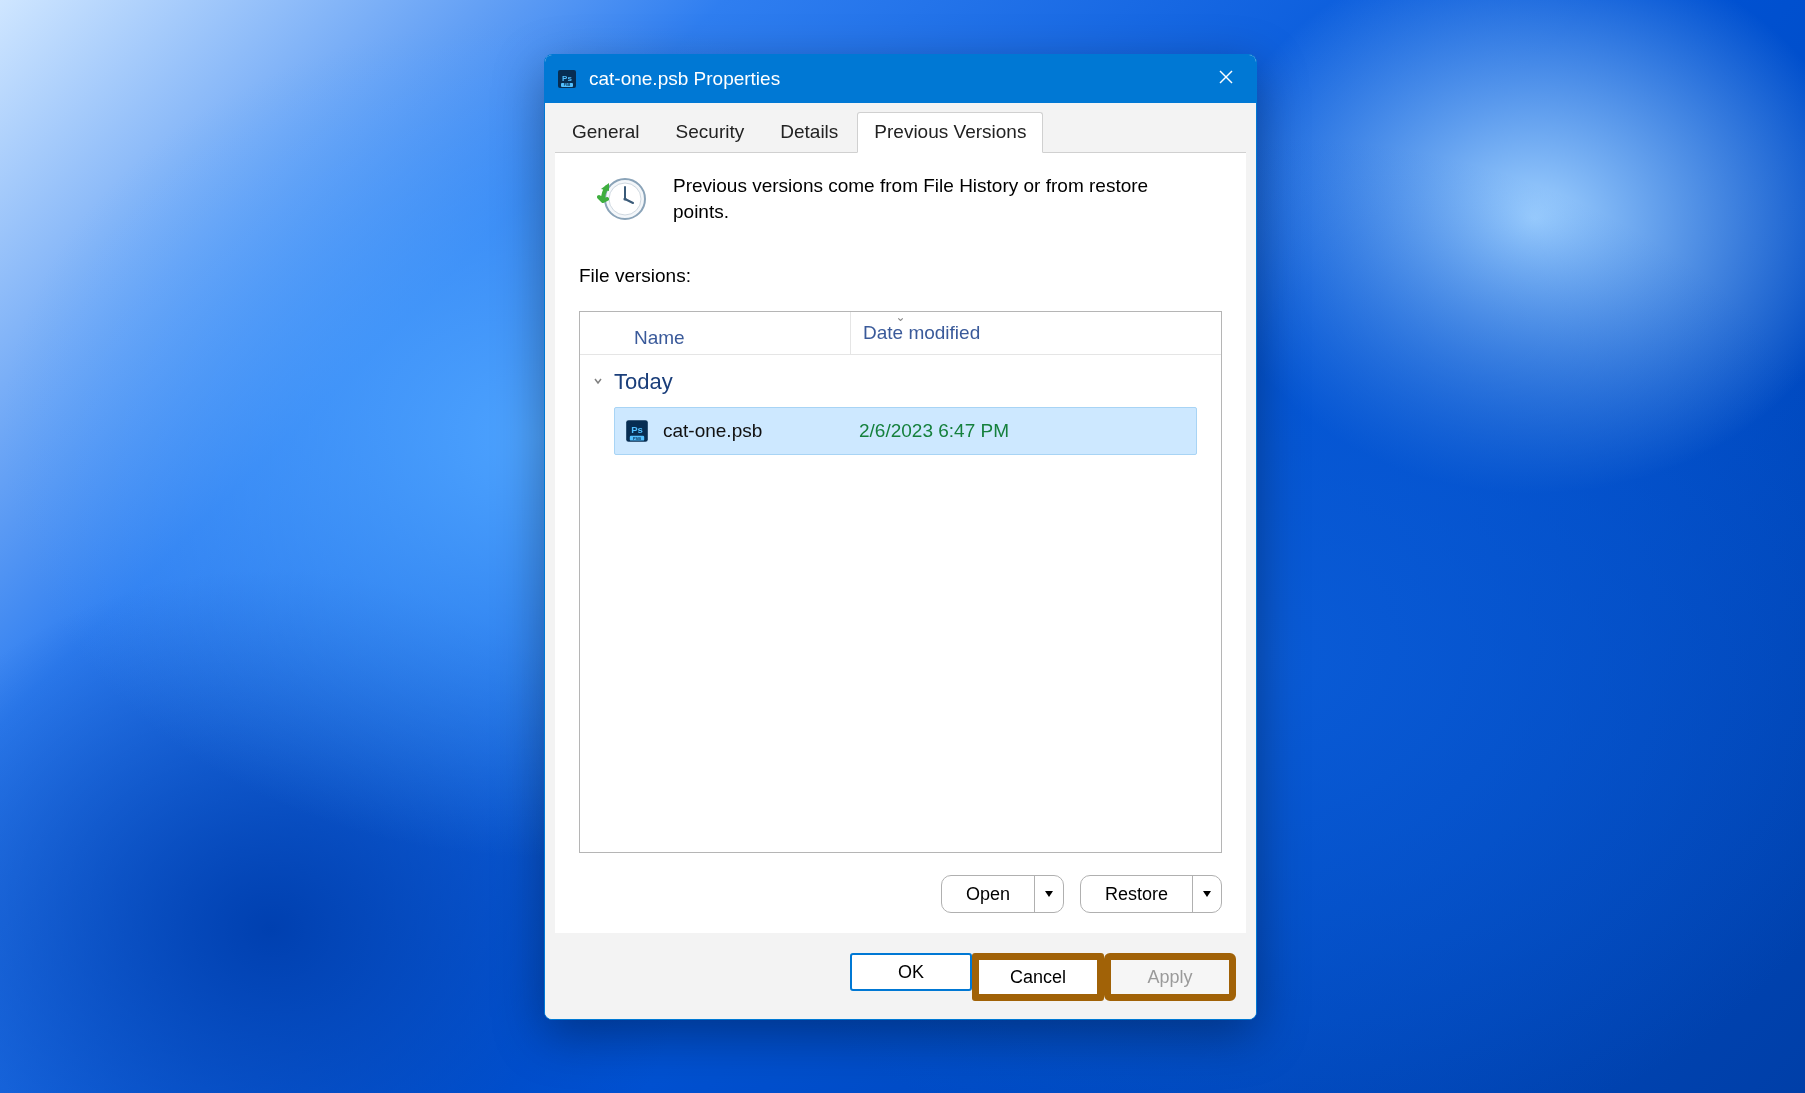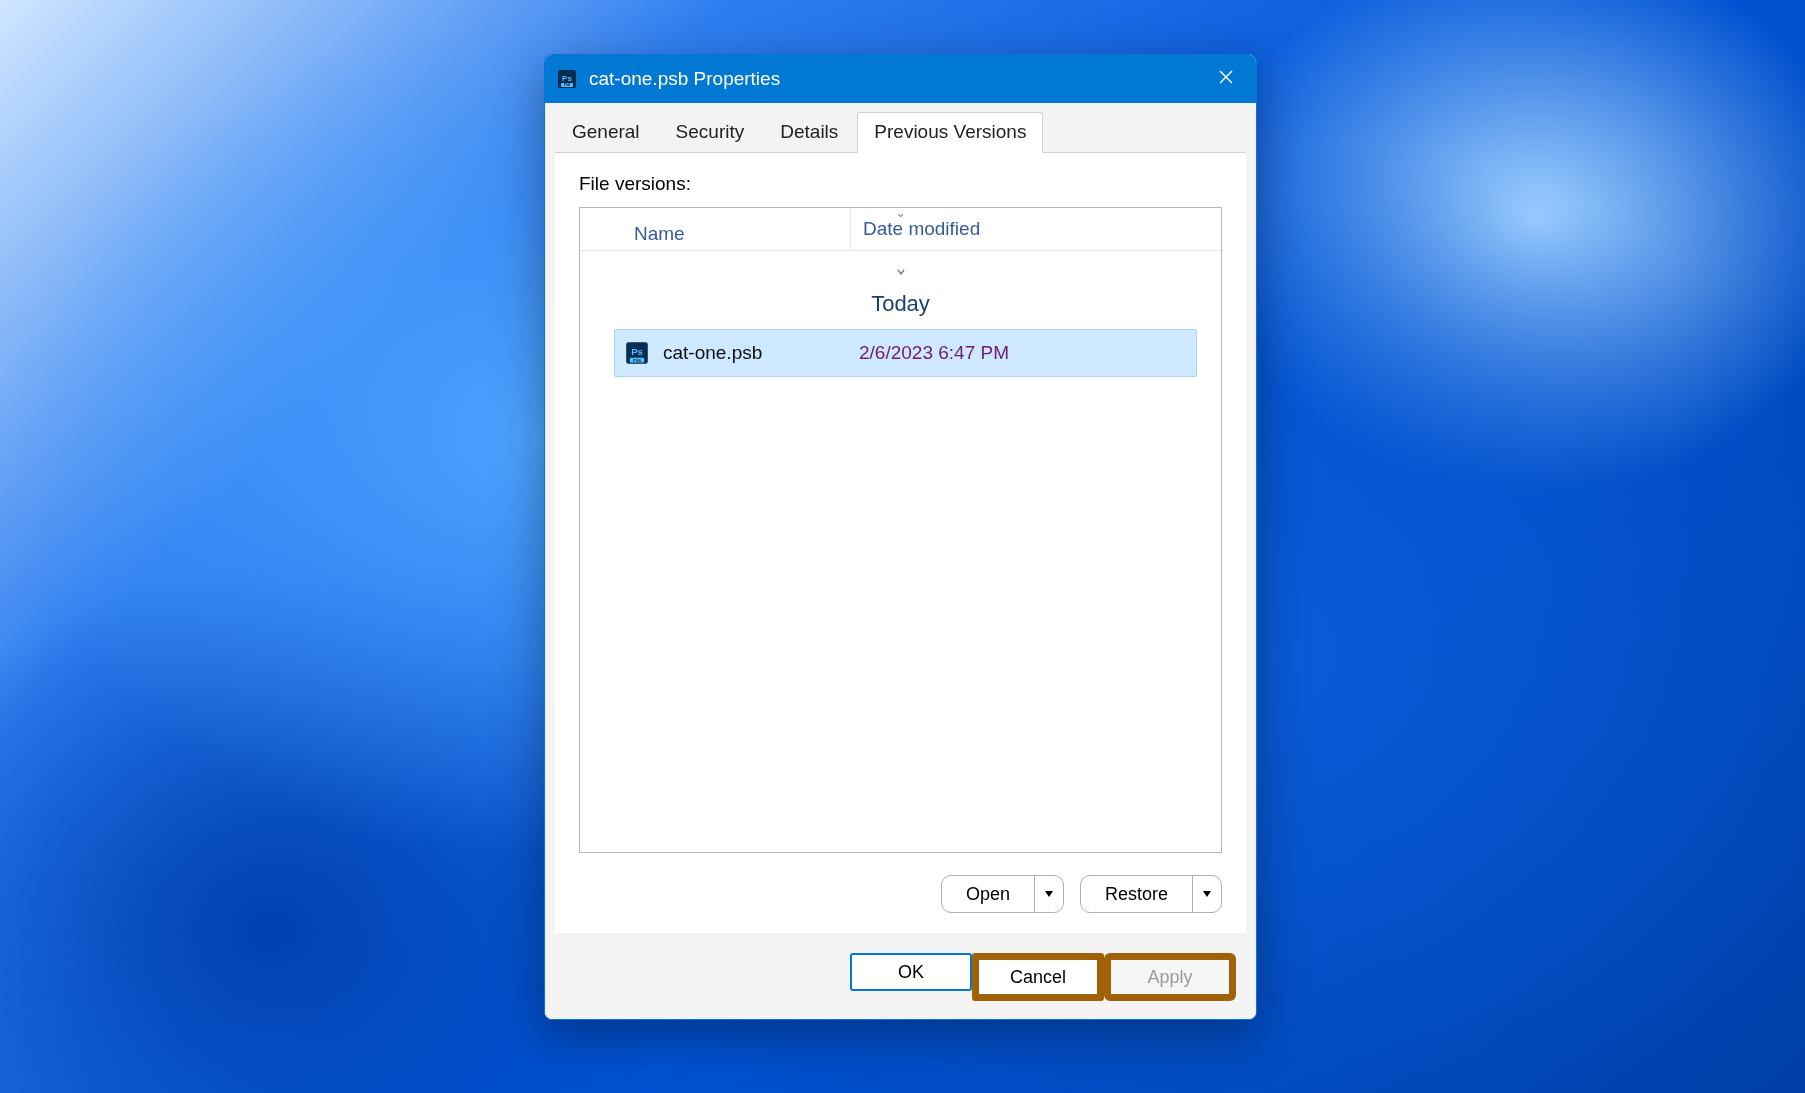--- a/index.html
+++ b/index.html
@@ -106,21 +106,21 @@
   }
   .info-text {
     font-size: 19px;
     line-height: 1.35;
     color: #000;
     max-width: 500px;
   }
   .versions-label {
     font-size: 19px;
     color: #000;
-    margin-bottom: 12px;
+    margin-bottom: 24px;
   }
   .versions-box {
     border: 1px solid #b5b5b5;
     flex: 1;
     background: #ffffff;
     display: flex;
     flex-direction: column;
     min-height: 390px;
   }
   .col-hdrs {
@@ -158,21 +158,20 @@
     padding: 10px 6px;
     flex: 1;
   }
   .group-row {
     display: flex;
     align-items: center;
     gap: 10px;
     padding: 4px 6px;
     font-size: 22px;
     color: #1a3e7a;
-    flex-direction: column;
   }
   .group-chevron {
     color: #808080;
     font-size: 14px;
   }
   .file-row {
     display: flex;
     align-items: center;
     background: #cde8ff;
     border: 1px solid #a8d4f5;
@@ -185,21 +184,21 @@
     width: 24px;
     height: 24px;
     margin: 0 14px 0 10px;
     flex-shrink: 0;
   }
   .file-row .fname {
     width: 196px;
     color: #111;
   }
   .file-row .fdate {
-    color: #701a75;
+    color: #15803d;
   }
   .action-row {
     display: flex;
     justify-content: flex-end;
     gap: 16px;
     margin-top: 22px;
   }
   .split-btn {
     display: flex;
     border: 1px solid #b0b0b0;
@@ -282,20 +281,34 @@
 
     <div class="tabs">
       <div class="tab">General</div>
       <div class="tab">Security</div>
       <div class="tab">Details</div>
       <div class="tab active">Previous Versions</div>
     </div>
 
     <div class="tab-panel">
 
+      <div class="info-row">
+        <span class="history-icon">
+          <svg viewBox="0 0 52 52" width="52" height="52">
+            <circle cx="28" cy="26" r="20" fill="#f4f7fa" stroke="#8aa3b8" stroke-width="2"></circle>
+            <circle cx="28" cy="26" r="16" fill="#ffffff" stroke="#cfd8e0" stroke-width="1"></circle>
+            <line x1="28" y1="26" x2="28" y2="14" stroke="#3a5a78" stroke-width="2" stroke-linecap="round"></line>
+            <line x1="28" y1="26" x2="36" y2="30" stroke="#3a5a78" stroke-width="2" stroke-linecap="round"></line>
+            <circle cx="28" cy="26" r="1.6" fill="#3a5a78"></circle>
+            <path d="M 10 14 A 22 22 0 0 0 6 28 L 2 24 L 6 28 L 10 26" fill="none" stroke="#3eae3e" stroke-width="4" stroke-linecap="round" stroke-linejoin="round"></path>
+            <polygon points="12,10 4,16 12,18" fill="#3eae3e"></polygon>
+          </svg>
+        </span>
+        <div class="info-text">Previous versions come from File History or from restore points.</div>
+      </div>
 
       <div class="versions-label">File versions:</div>
 
       <div class="versions-box">
         <div class="col-hdrs">
           <span class="hdr-chevron">⌄</span>
           <div class="col-name">Name</div>
           <div class="col-date">
             <span>Date modified</span>
           </div>

